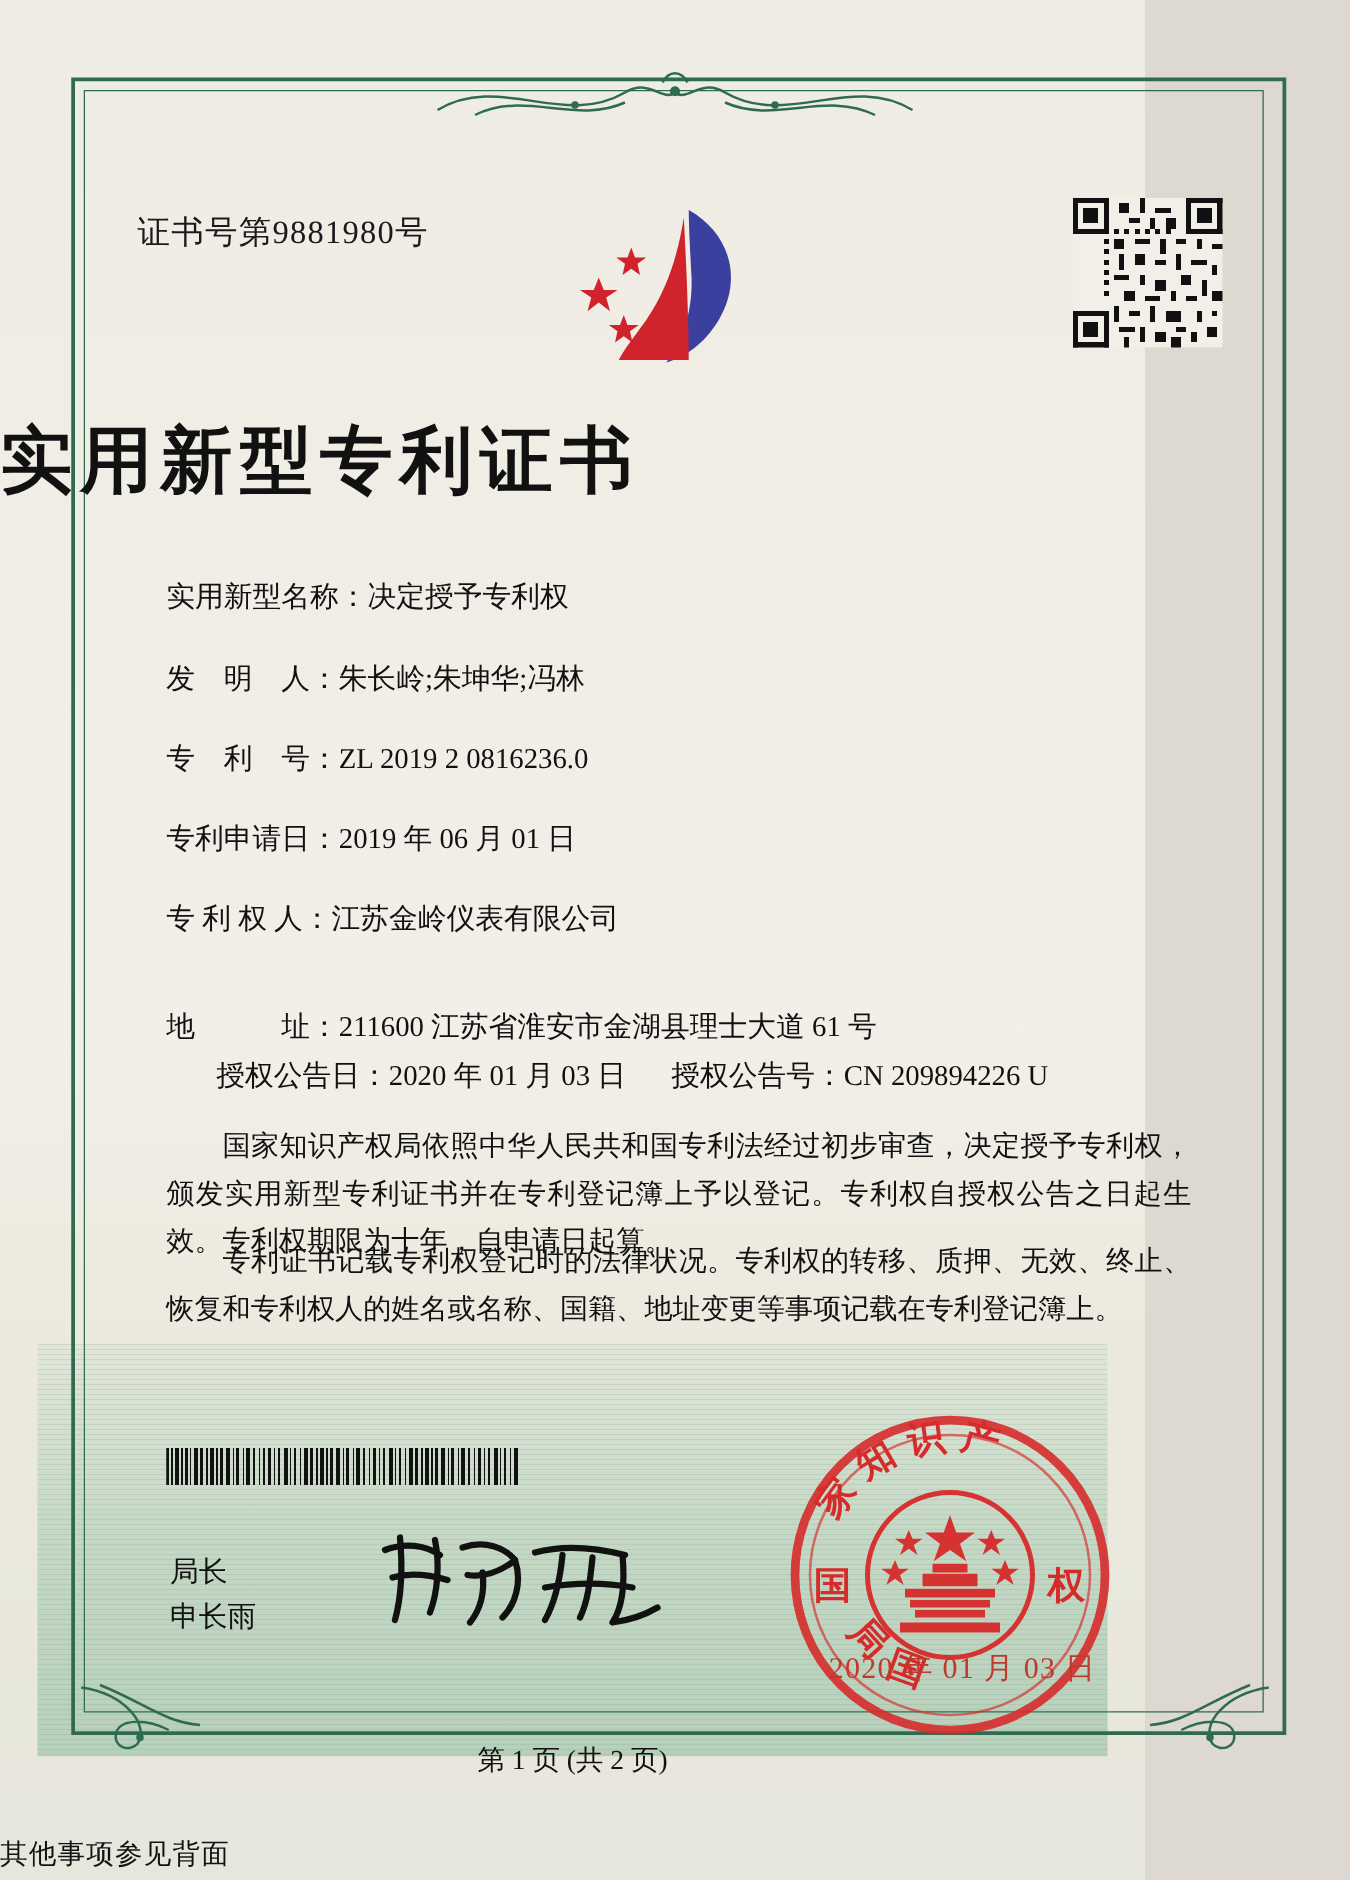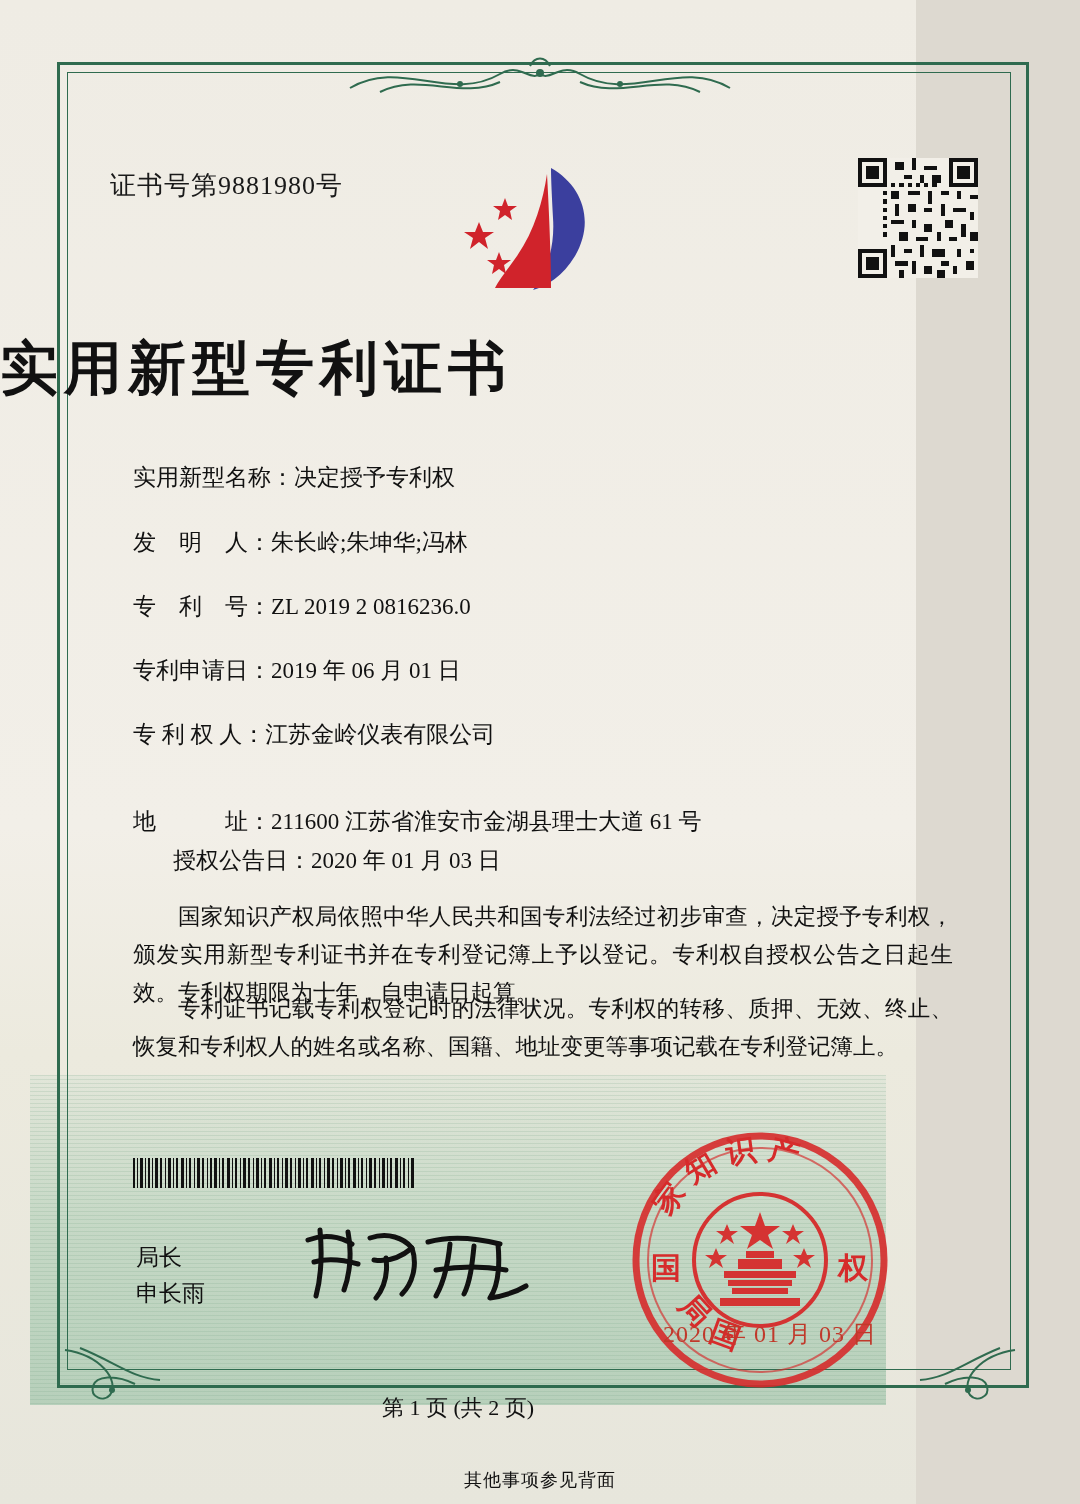--- a/index.html
+++ b/index.html
@@ -91,22 +91,22 @@
   #seal-date{
     position:absolute;left:663px;top:1318px;font-size:24px;color:#c0392b;
     font-family:"Liberation Serif","DejaVu Serif",serif;letter-spacing:1px;
   }
 
   #pagenum{
     position:absolute;left:0;right:0;top:1393px;text-align:center;
     font-size:22px;color:#111;
   }
   #footnote{
-    position:absolute;left:0;right:0;top:1468px;text-align:center;
-    font-size:18px;color:#111;letter-spacing:1px;
+    position:absolute;left:0;right:0;top:1468px;text-align:left;
+    font-size:22px;color:#111;letter-spacing:1px;
   }
 </style>
 </head>
 <body>
 
 <div id="paper">
 
   <div id="greenband"></div>
 
   <div id="border-outer"></div>
@@ -252,20 +252,21 @@
   <div class="field" id="f3"><span class="flabel">专　利　号：</span><span class="fvalue">ZL 2019 2 0816236.0</span></div>
 
   <div class="field" id="f4"><span class="flabel">专利申请日：</span><span class="fvalue">2019 年 06 月 01 日</span></div>
 
   <div class="field" id="f5"><span class="flabel">专 利 权 人：</span><span class="fvalue">江苏金岭仪表有限公司</span></div>
 
   <div class="field" id="f6"><span class="flabel">地　　　址：</span><span class="fvalue">211600 江苏省淮安市金湖县理士大道 61 号</span></div>
 
   <div class="field" id="f7"><span class="flabel">授权公告日：</span><span class="fvalue">2020 年 01 月 03 日</span></div>
 
+  <div id="f7b"><span class="flabel">授权公告号：</span><span class="fvalue">CN 209894226 U</span></div>
 
   <div class="para" id="p1">国家知识产权局依照中华人民共和国专利法经过初步审查，决定授予专利权，颁发实用新型专利证书并在专利登记簿上予以登记。专利权自授权公告之日起生效。专利权期限为十年，自申请日起算。</div>
   <div class="para" id="p2">专利证书记载专利权登记时的法律状况。专利权的转移、质押、无效、终止、恢复和专利权人的姓名或名称、国籍、地址变更等事项记载在专利登记簿上。</div>
 
   <div id="barcode">
     <svg viewBox="0 0 285 30" width="285" height="30" shape-rendering="crispEdges">
       <g fill="#111">
         <rect x="0" y="0" width="2" height="30"></rect>
           <rect x="4" y="0" width="1" height="30"></rect>
         <rect x="7" y="0" width="3" height="30"></rect>

